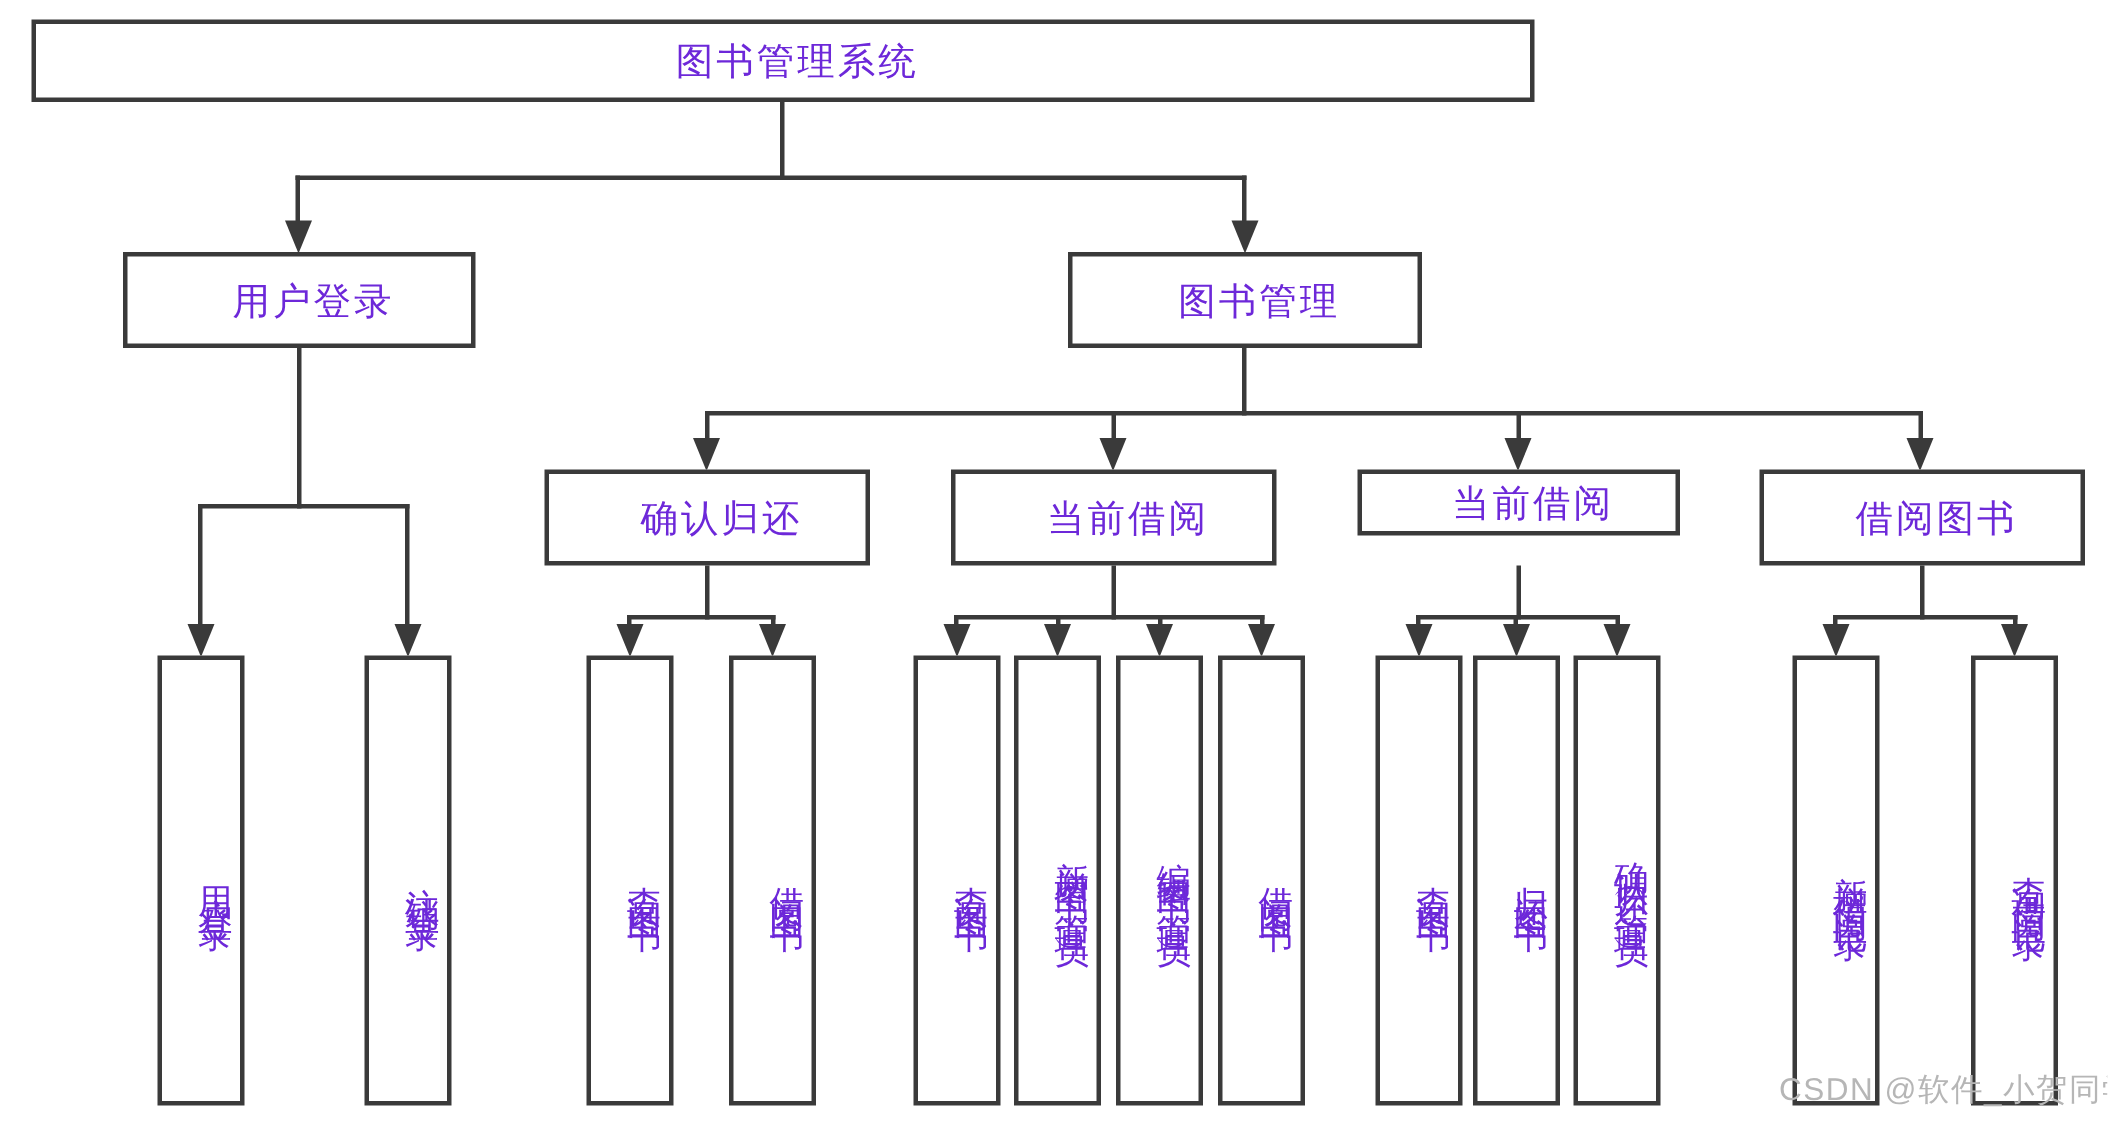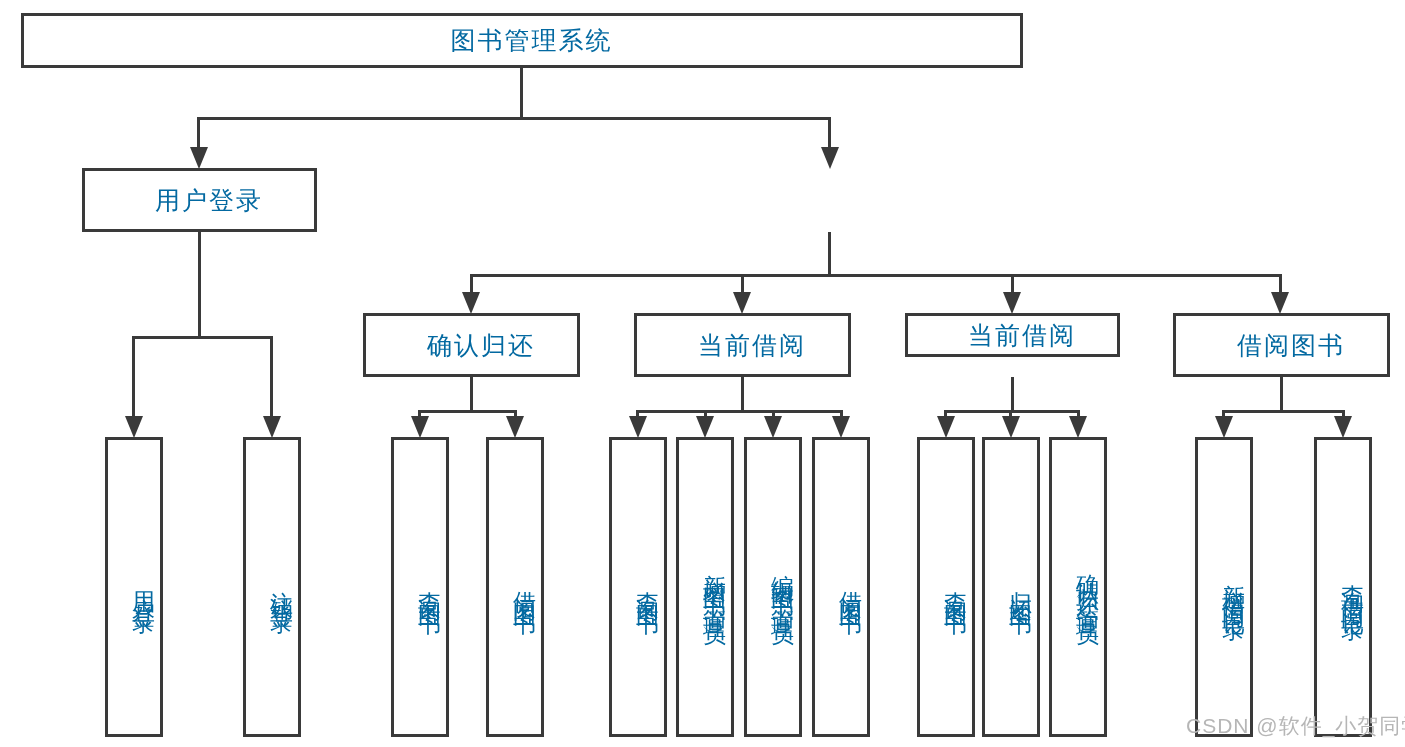--- a/index.html
+++ b/index.html
@@ -4,21 +4,21 @@
 <style>
   html,body { margin:0; padding:0; background:#ffffff; }
   .canvas {
     position:relative; width:1405px; height:747px; background:#ffffff;
     font-family:"Liberation Sans","DejaVu Sans",sans-serif; overflow:hidden;
   }
   .box {
     position:absolute; box-sizing:border-box;
     border:3px solid #3a3a3a; background:#ffffff;
     display:flex; align-items:center; justify-content:center;
-    color:#0369a1;
+    color:#6d28d9;
     padding-left:19px;
   }
   .hbox { font-size:25px; letter-spacing:2px; }
   .root { font-size:25px; }
   .vbox {
     writing-mode:vertical-rl; text-orientation:mixed;
     font-size:23px; letter-spacing:7px; line-height:1;
   }
   .vline { position:absolute; width:3px; background:#3a3a3a; }
   .hline { position:absolute; height:3px; background:#3a3a3a; }
@@ -40,20 +40,21 @@
   <div class="box hbox root" style="left:21px; top:13px; width:1002px; height:55px;">图书管理系统</div>
 
   <div class="vline" style="left:520px; top:68px; height:52px;"></div>
   <div class="hline" style="left:197px; top:117px; width:634px;"></div>
   <div class="vline" style="left:197px; top:117px; height:34px;"></div>
   <div class="vline" style="left:828px; top:117px; height:34px;"></div>
   <div class="arrow" style="left:190px; top:147px;"></div>
   <div class="arrow" style="left:821px; top:147px;"></div>
 
   <div class="box hbox" style="left:82px; top:168px; width:235px; height:64px;">用户登录</div>
+  <div class="box hbox" style="left:712px; top:168px; width:236px; height:64px;">图书管理</div>
 
   <div class="vline" style="left:198px; top:232px; height:107px;"></div>
   <div class="hline" style="left:132px; top:336px; width:141px;"></div>
   <div class="vline" style="left:132px; top:336px; height:84px;"></div>
   <div class="vline" style="left:270px; top:336px; height:84px;"></div>
   <div class="arrow" style="left:125px; top:416px;"></div>
   <div class="arrow" style="left:263px; top:416px;"></div>
 
   <div class="vline" style="left:828px; top:232px; height:45px;"></div>
   <div class="hline" style="left:470px; top:274px; width:812px;"></div>

